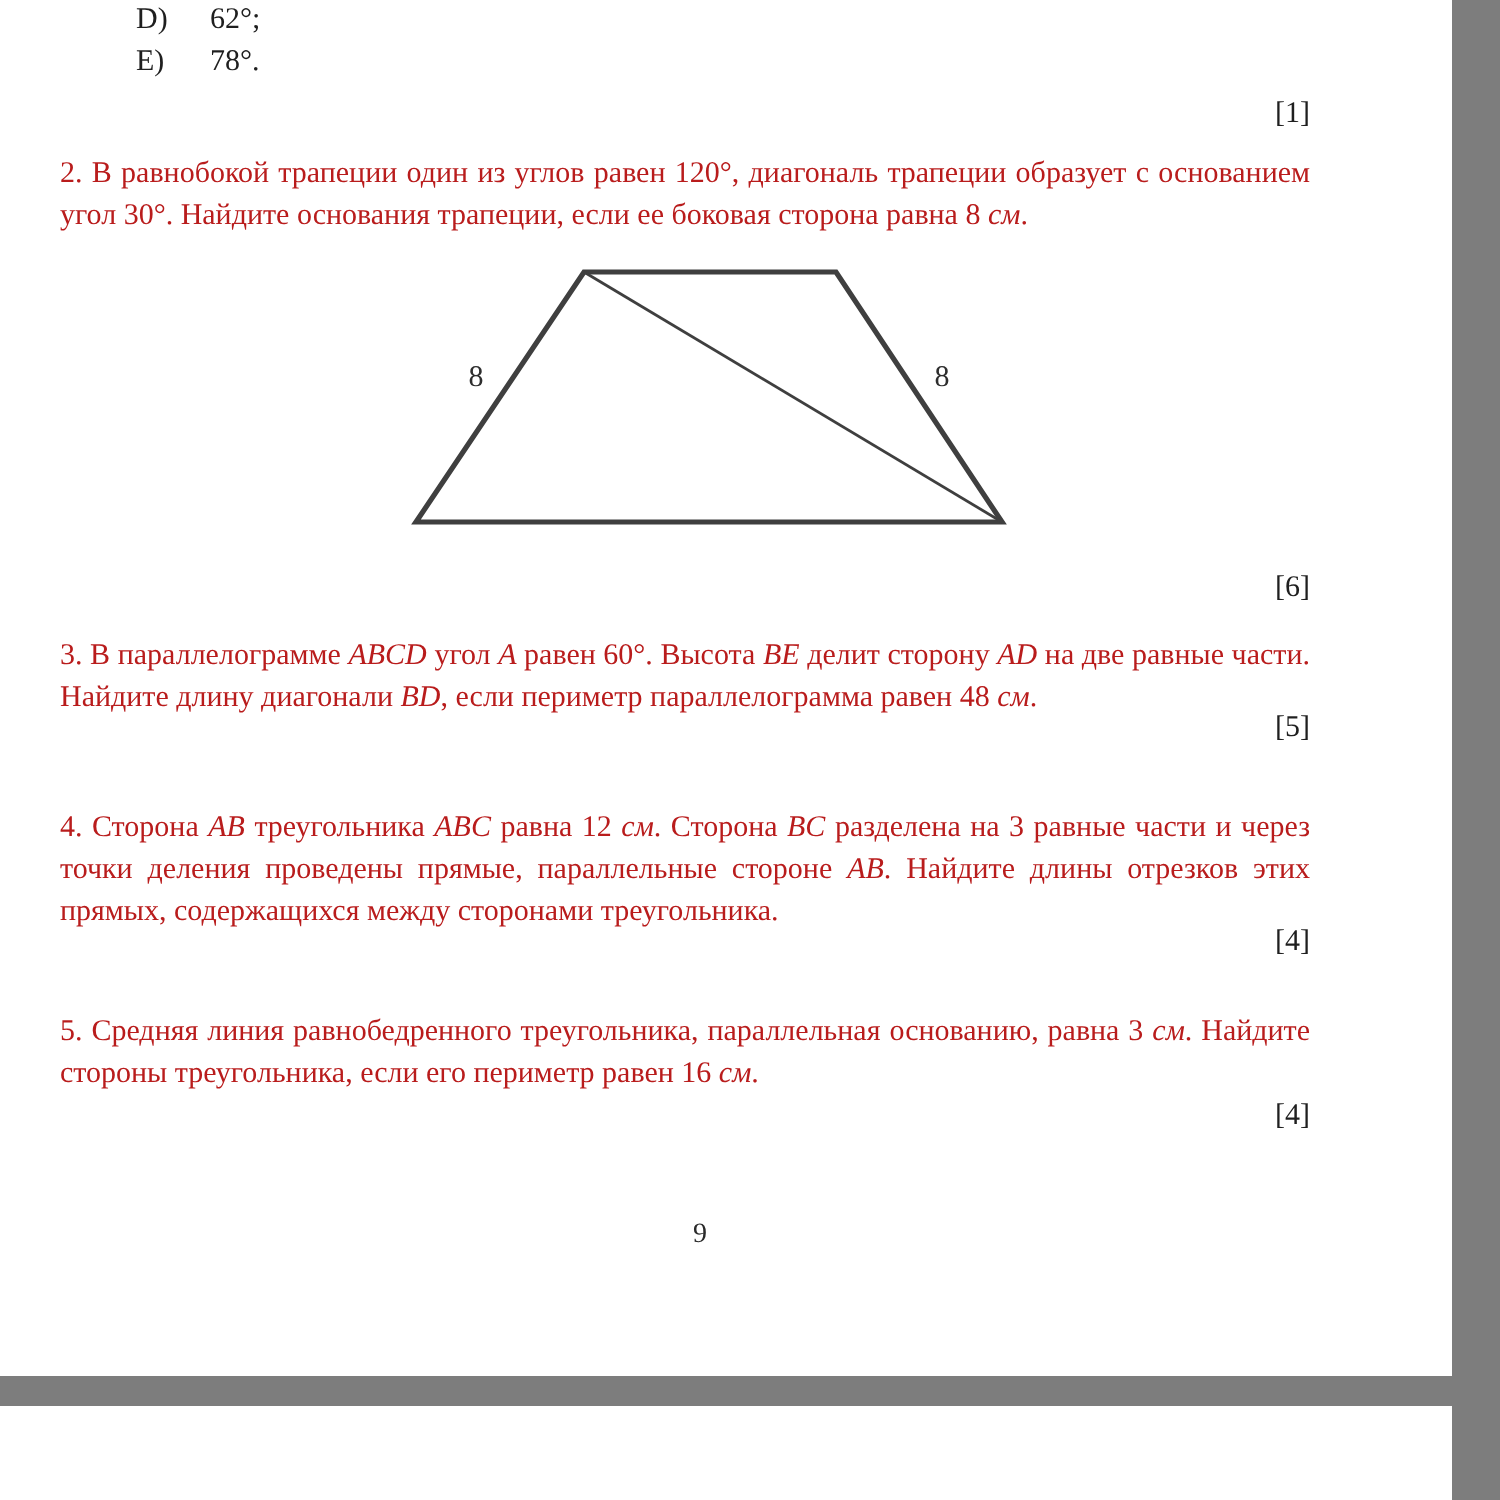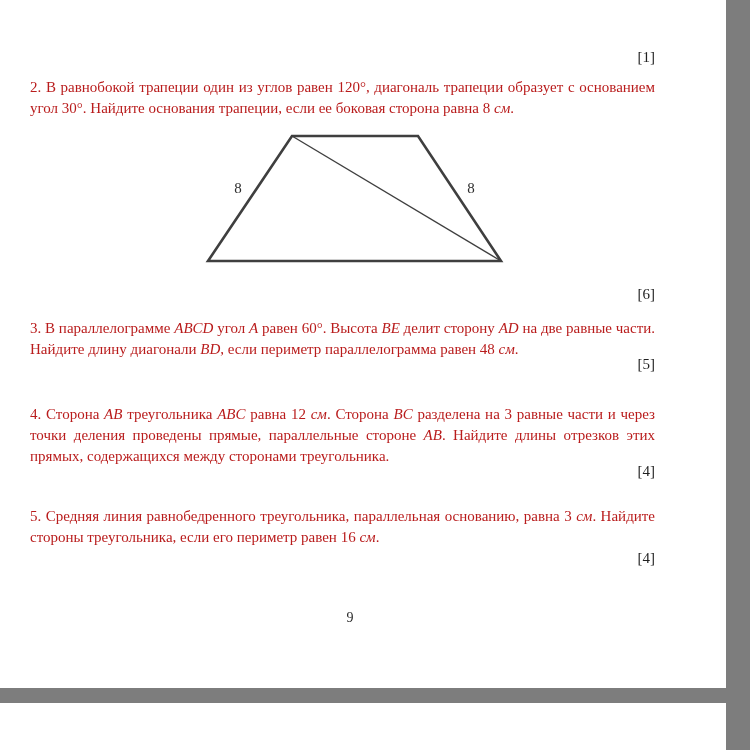--- a/index.html
+++ b/index.html
@@ -67,20 +67,24 @@
     color: #2a2a2a;
   }
 </style>
 </head>
 <body>
 
 <div class="viewport">
 
   <div class="page page-main">
 
+    <div class="abs options" style="top:0px;">
+      <div class="option-row"><span class="option-label">D)</span><span>62°;</span></div>
+      <div class="option-row"><span class="option-label">E)</span><span>78°.</span></div>
+    </div>
 
     <div class="abs mark" style="top:47px;">[1]</div>
 
     <div class="abs textblock" style="top:77px;"><span>2. В равнобокой трапеции один из углов равен 120°, диагональ трапеции образует с основанием угол 30°. Найдите основания трапеции, если ее боковая сторона равна 8 </span><span class="it">см</span><span>.</span></div>
 
     <div class="abs figure">
       <svg width="340" height="150" viewBox="0 0 340 150">
         <polygon points="112,11 238,11 321,136 28,136" fill="none" stroke="#3f3f3f" stroke-width="2.6" stroke-linejoin="miter"></polygon>
         <line x1="112" y1="11" x2="321" y2="136" stroke="#3f3f3f" stroke-width="1.4"></line>
         <text x="58" y="68" text-anchor="middle">8</text>

